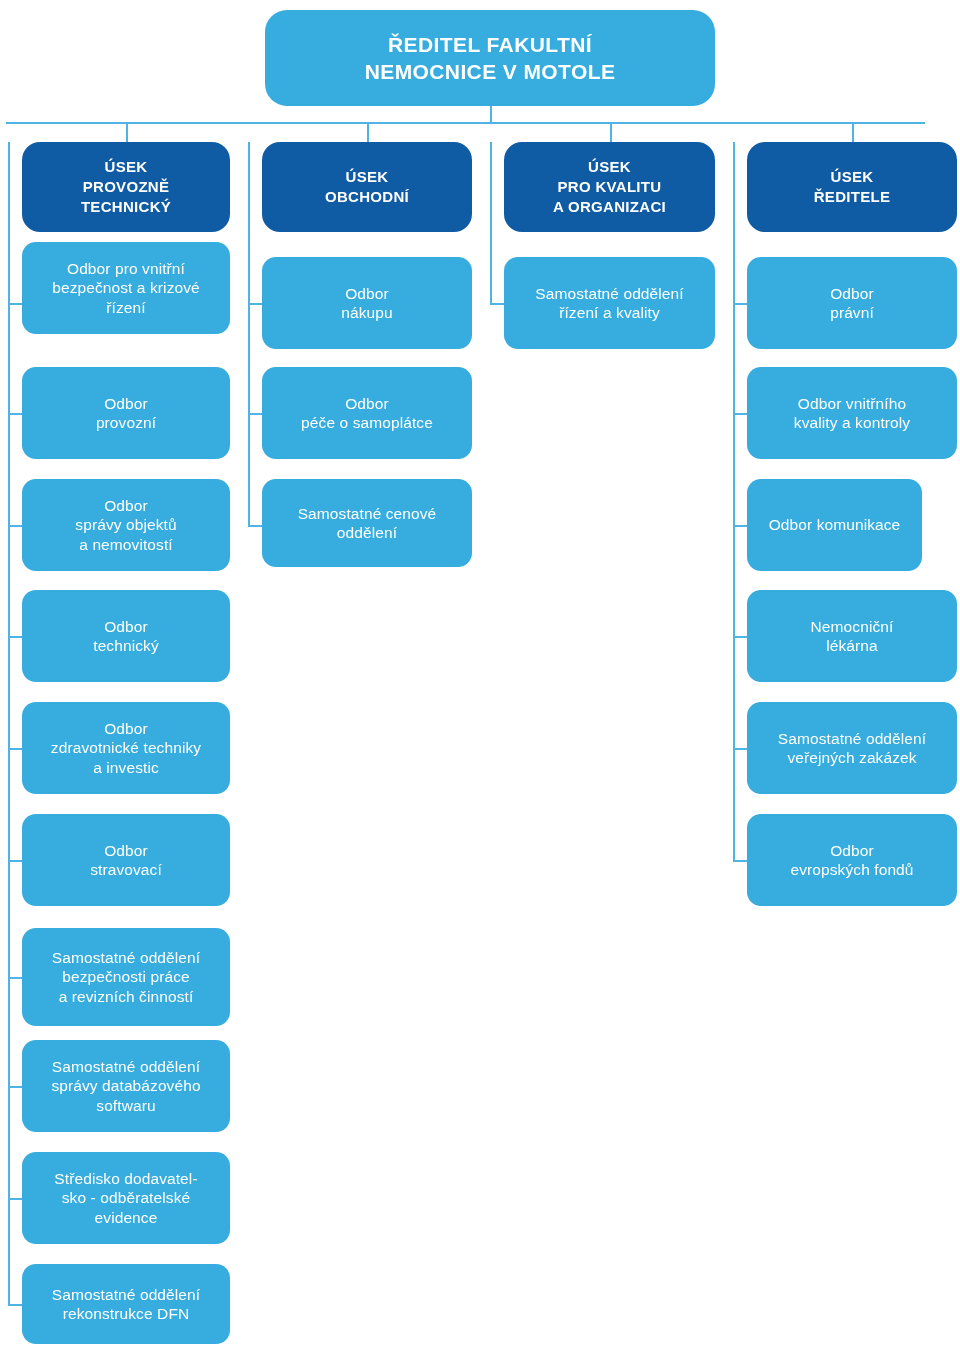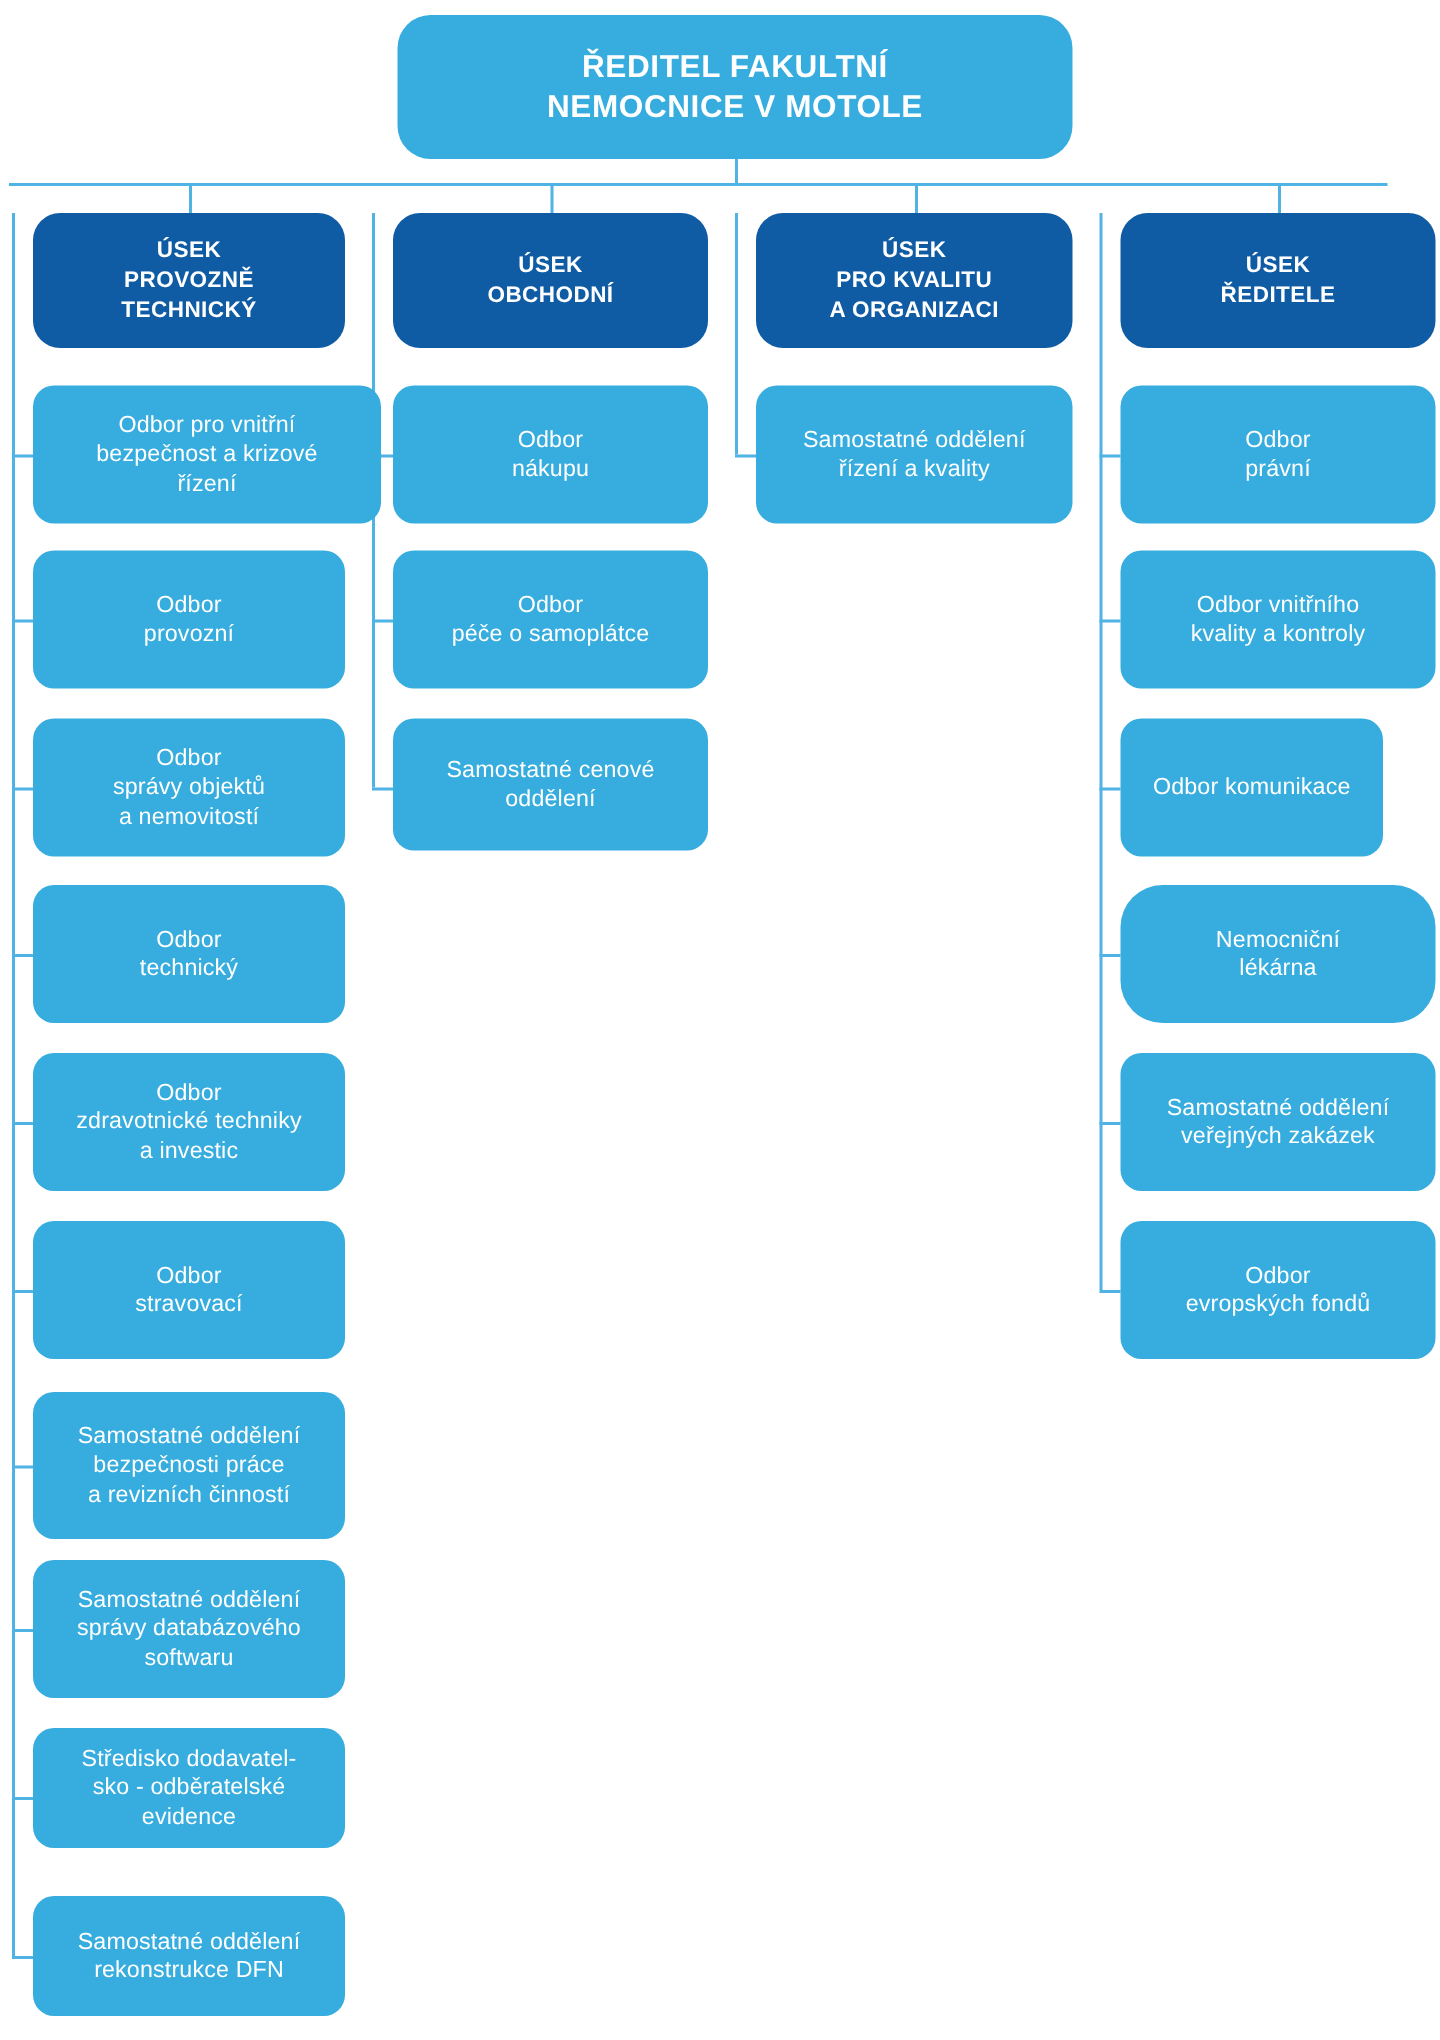--- a/index.html
+++ b/index.html
@@ -102,42 +102,42 @@
       <div class="line-h" style="left: 733px; top: 413px; width: 14px;"></div>
       <div class="line-h" style="left: 733px; top: 525px; width: 14px;"></div>
       <div class="line-h" style="left: 733px; top: 636px; width: 14px;"></div>
       <div class="line-h" style="left: 733px; top: 748px; width: 14px;"></div>
       <div class="line-h" style="left: 733px; top: 860px; width: 14px;"></div>
     </div>
   <div id="node-layer">
       <div class="node usek" style="left: 22px; top: 142px; width: 208px; height: 90px;">ÚSEK
 PROVOZNĚ
 TECHNICKÝ</div>
-      <div class="node dept" style="left: 22px; top: 257px; width: 232px; height: 92px;">Odbor pro vnitřní
+      <div class="node dept" style="left: 22px; top: 242px; width: 208px; height: 92px;">Odbor pro vnitřní
 bezpečnost a krizové
 řízení</div>
       <div class="node dept" style="left: 22px; top: 367px; width: 208px; height: 92px;">Odbor
 provozní</div>
       <div class="node dept" style="left: 22px; top: 479px; width: 208px; height: 92px;">Odbor
 správy objektů
 a nemovitostí</div>
       <div class="node dept" style="left: 22px; top: 590px; width: 208px; height: 92px;">Odbor
 technický</div>
       <div class="node dept" style="left: 22px; top: 702px; width: 208px; height: 92px;">Odbor
 zdravotnické techniky
 a investic</div>
       <div class="node dept" style="left: 22px; top: 814px; width: 208px; height: 92px;">Odbor
 stravovací</div>
       <div class="node dept" style="left: 22px; top: 928px; width: 208px; height: 98px;">Samostatné oddělení
 bezpečnosti práce
 a revizních činností</div>
       <div class="node dept" style="left: 22px; top: 1040px; width: 208px; height: 92px;">Samostatné oddělení
 správy databázového
 softwaru</div>
-      <div class="node dept" style="left: 22px; top: 1152px; width: 208px; height: 80px;">Středisko dodavatel-
+      <div class="node dept" style="left: 22px; top: 1152px; width: 208px; height: 92px;">Středisko dodavatel-
 sko - odběratelské
 evidence</div>
       <div class="node dept" style="left: 22px; top: 1264px; width: 208px; height: 80px;">Samostatné oddělení
 rekonstrukce DFN</div>
       <div class="node usek" style="left: 262px; top: 142px; width: 210px; height: 90px;">ÚSEK
 OBCHODNÍ</div>
       <div class="node dept" style="left: 262px; top: 257px; width: 210px; height: 92px;">Odbor
 nákupu</div>
       <div class="node dept" style="left: 262px; top: 367px; width: 210px; height: 92px;">Odbor
 péče o samoplátce</div>
@@ -148,20 +148,20 @@
 A ORGANIZACI</div>
       <div class="node dept" style="left: 504px; top: 257px; width: 211px; height: 92px;">Samostatné oddělení
 řízení a kvality</div>
       <div class="node usek" style="left: 747px; top: 142px; width: 210px; height: 90px;">ÚSEK
 ŘEDITELE</div>
       <div class="node dept" style="left: 747px; top: 257px; width: 210px; height: 92px;">Odbor
 právní</div>
       <div class="node dept" style="left: 747px; top: 367px; width: 210px; height: 92px;">Odbor vnitřního
 kvality a kontroly</div>
       <div class="node dept" style="left: 747px; top: 479px; width: 175px; height: 92px;">Odbor komunikace</div>
-      <div class="node dept" style="left: 747px; top: 590px; width: 210px; height: 92px; border-radius: 28px;">Nemocniční
+      <div class="node dept" style="left: 747px; top: 590px; width: 210px; height: 92px;">Nemocniční
 lékárna</div>
       <div class="node dept" style="left: 747px; top: 702px; width: 210px; height: 92px;">Samostatné oddělení
 veřejných zakázek</div>
       <div class="node dept" style="left: 747px; top: 814px; width: 210px; height: 92px;">Odbor
 evropských fondů</div>
     </div>
 </div>
 
 </body></html>

